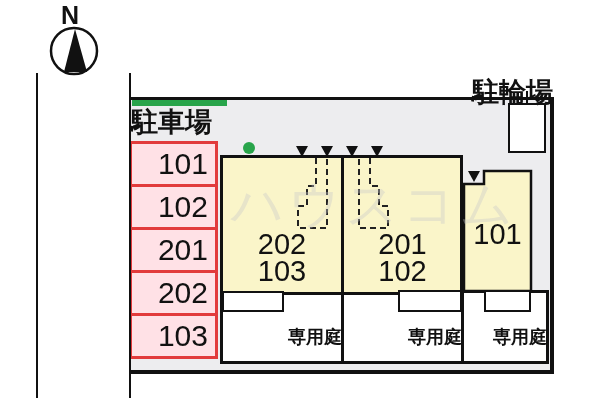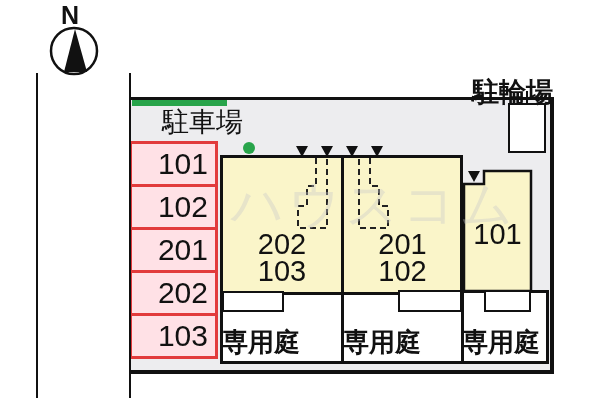--- a/index.html
+++ b/index.html
@@ -19,21 +19,21 @@
 
   #road-label{left:53px;top:214px;font-size:30px;letter-spacing:2px;z-index:6;}
 
   
   #site{
     left:129px;top:97px;width:421px;height:270px;background:#EDEDEF;
     border-top:3px solid #111;border-right:4px solid #111;border-bottom:4px solid #111;
     z-index:0;
   }
   #green-bar{left:132px;top:100px;width:95px;height:6px;background:#28A44A;z-index:2;}
-  #parking-title{left:131px;top:104px;font-size:27px;font-weight:normal;z-index:5;margin-left:31px;}
+  #parking-title{left:131px;top:104px;font-size:27px;font-weight:bold;z-index:5;}
 
   
   #parking-col{left:129px;top:141px;width:89px;z-index:2;}
   .pspace{
     box-sizing:border-box;width:89px;height:46px;background:#FFE1E6;
     border:3px solid #E23B3C;margin-top:-3px;
     font-size:30px;line-height:40px;text-align:right;padding-right:7px;
   }
   .pspace:first-child{margin-top:0;}
 
@@ -61,21 +61,21 @@
   #tri-5{left:468px;top:171px;}
 
   #green-dot{left:243px;top:142px;width:12px;height:12px;border-radius:50%;
     background:#28A44A;z-index:5;}
 
   
   .garden{box-sizing:border-box;background:#fff;border:3px solid #111;z-index:2;}
   #garden-1{left:220px;top:292px;width:124px;height:72px;}
   #garden-2{left:341px;top:292px;width:123px;height:72px;}
   #garden-3{left:461px;top:290px;width:88px;height:74px;}
-  .garden-label{z-index:5;text-align:left;font-size:26px;font-weight:bold;}
+  .garden-label{z-index:5;text-align:right;font-size:18px;font-weight:bold;}
   #garden-1-label{left:222px;top:325px;width:120px;}
   #garden-2-label{left:343px;top:325px;width:119px;}
   #garden-3-label{left:462px;top:325px;width:85px;}
 
   .porch{box-sizing:border-box;background:#fff;border:2.5px solid #111;z-index:3;}
   #porch-1{left:222px;top:291px;width:62px;height:21px;}
   #porch-2{left:398px;top:290px;width:64px;height:22px;}
   #porch-3{left:484px;top:290px;width:47px;height:22px;}
 
   

